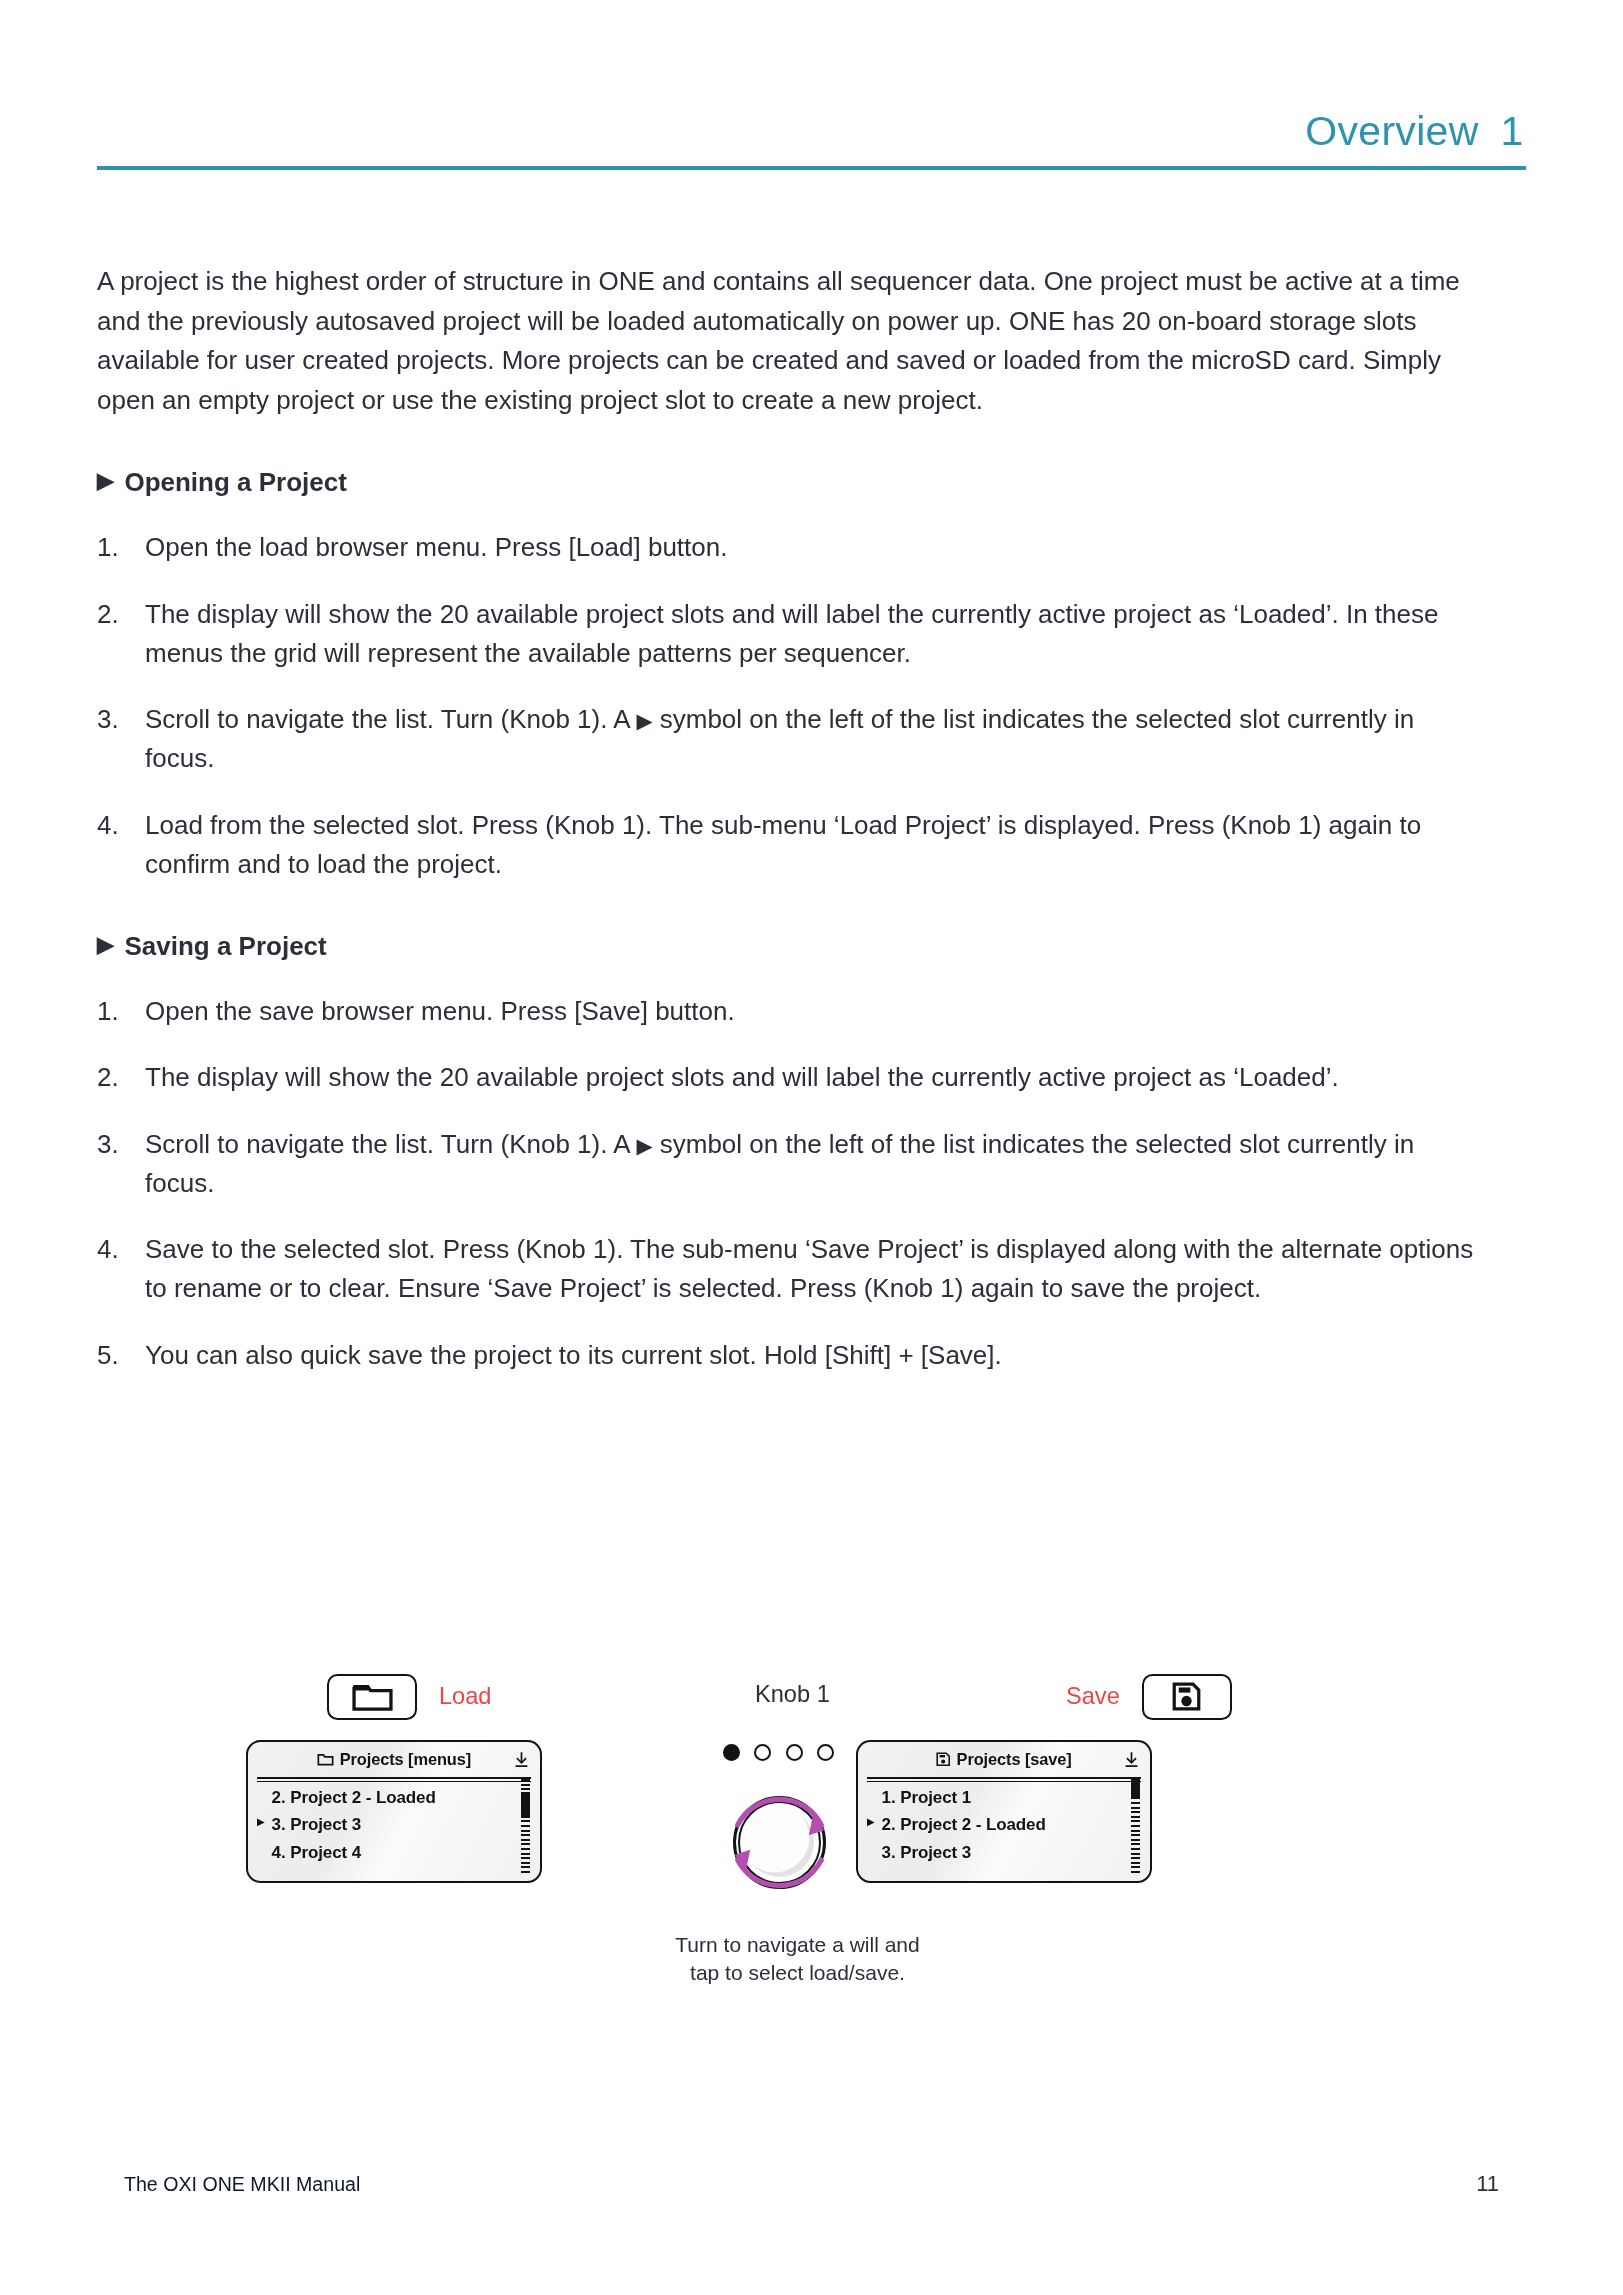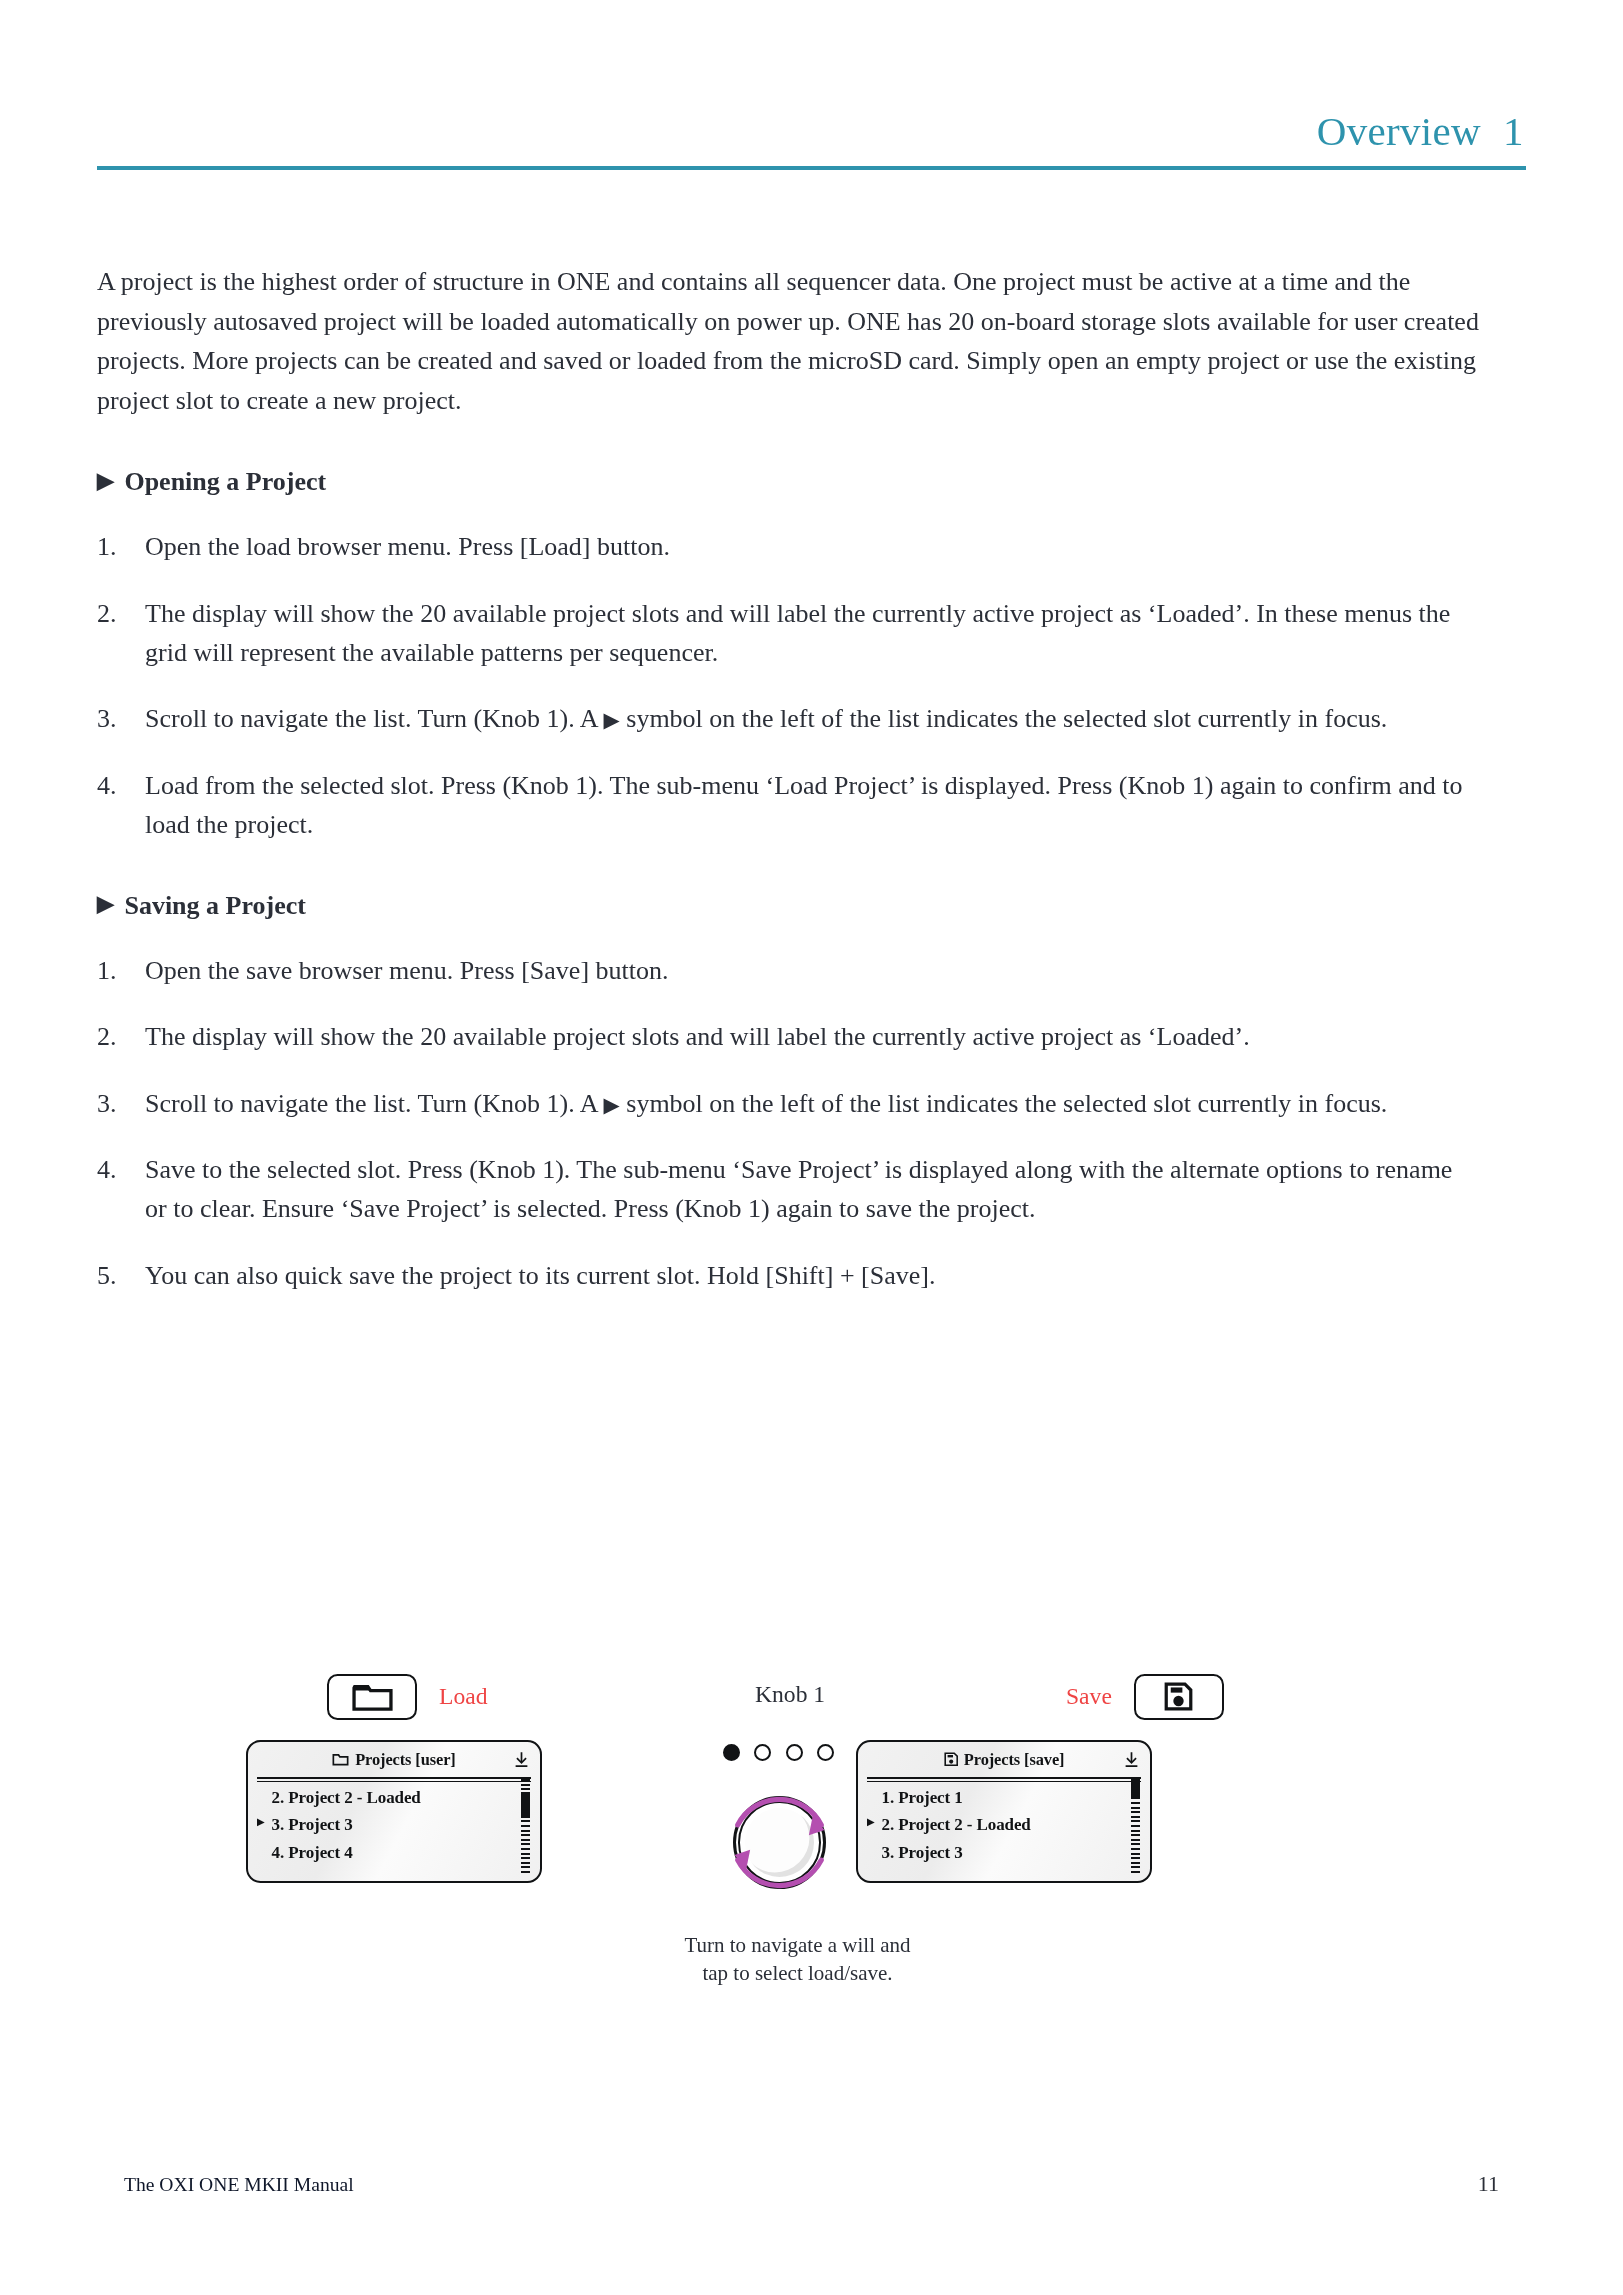--- a/index.html
+++ b/index.html
@@ -13,21 +13,20 @@
     font-family: "Liberation Sans", sans-serif;
     color: #2b2f38;
     position: relative;
     overflow: hidden;
   }
 
   .page {
     position: absolute;
     inset: 0;
     padding: 8px;
-    font-family: Liberation Serif, serif;
   }
 
   
   .header {
     position: absolute;
     left: 97px;
     right: 97px;
     top: 111px;
     height: 72px;
   }
@@ -431,21 +430,21 @@
         </svg>
       </div>
     </div>
 
     <div class="display" id="display-load">
       <div class="disp-header">
         <span class="disp-title">
           <svg width="17" height="13" viewBox="0 0 26 20">
             <path d="M2 3 L2 18 L24 18 L24 6 L12 6 L10 3 Z" fill="none" stroke="#111315" stroke-width="2.6"></path>
           </svg>
-          <span>Projects [user]</span>
+          <span>Projects [menus]</span>
         </span>
         <span class="disp-dl-icon">
           <svg width="17" height="18.3" viewBox="0 0 26 28">
             <line x1="13" y1="2" x2="13" y2="17" stroke="#111315" stroke-width="2.6"></line>
             <path d="M6 11 L13 18 L20 11" fill="none" stroke="#111315" stroke-width="2.6"></path>
             <line x1="4" y1="23" x2="22" y2="23" stroke="#111315" stroke-width="2.6"></line>
           </svg>
         </span>
       </div>
       <div class="disp-rule"></div>

